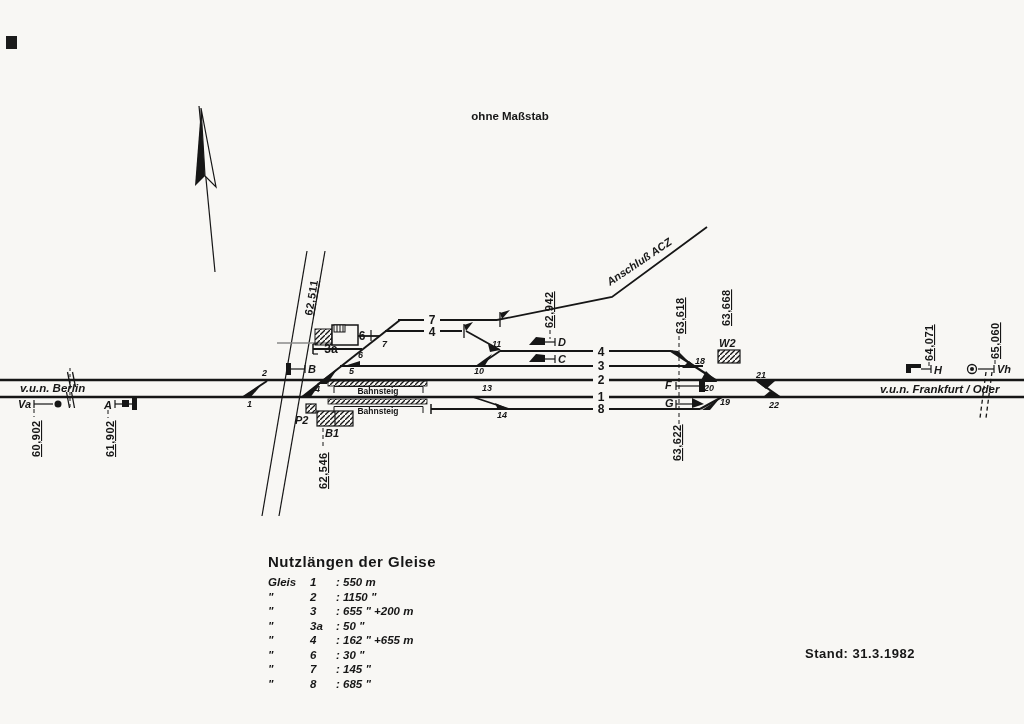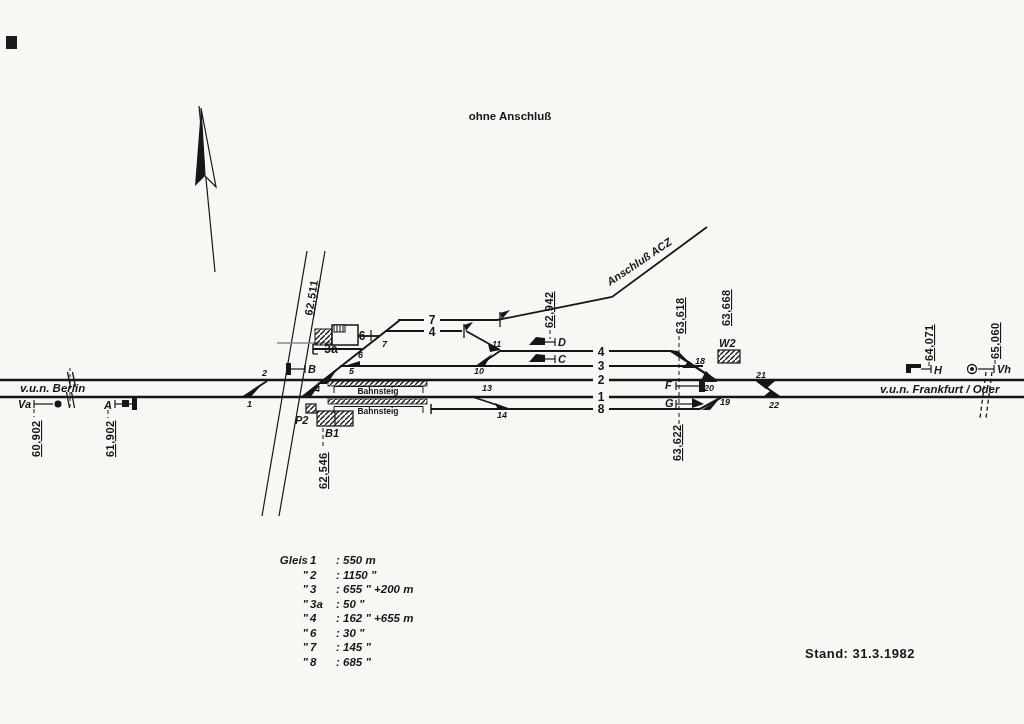--- a/index.html
+++ b/index.html
@@ -18,21 +18,21 @@
   .title-block{position:absolute;left:415px;top:105px;width:380px;}
   .title-line{white-space:nowrap;}
   .title-main{font-size:20px;font-weight:700;letter-spacing:1px;border-bottom:2.5px solid #161616;
               padding:0 8px 3px 2px;}
   .title-suffix{font-size:15px;font-weight:600;letter-spacing:.5px;padding-left:4px;}
   .title-sub{font-size:11.5px;font-weight:600;width:190px;text-align:center;margin-top:5px;}
   .legend{position:absolute;left:268px;top:553px;width:230px;}
   .legend-title{font-size:15px;font-weight:700;letter-spacing:.5px;margin-bottom:5px;}
   .legend-rows{font-size:11.5px;font-style:italic;font-weight:600;line-height:14.5px;}
   .lrow{display:flex;}
-  .ld{width:40px;text-align:right;}
+  .ld{width:40px;text-align:left;}
   .ln{width:26px;text-align:left;padding-left:2px;}
   .lv{flex:1;}
   .stand{position:absolute;left:805px;top:646px;font-size:13px;font-weight:600;letter-spacing:.5px;}
   .artifact{position:absolute;background:#1b1b1b;}
 </style>
 </head>
 <body>
 
 <div class="canvas">
 
@@ -262,24 +262,25 @@
       <text class="t-sw" x="756" y="378">21</text>
       <text class="t-sw" x="769" y="408">22</text>
     </g>
 
     <text class="t-dir" x="20" y="392">v.u.n. Berlin</text>
     <text class="t-dir" x="880" y="393">v.u.n. Frankfurt / Oder</text>
     <text class="t-branch" transform="translate(610,286) rotate(-34)">Anschluß ACZ</text>
   </svg>
 
   <div class="title-block">
-    <div class="title-sub">ohne Anschluß</div>
+    <div class="title-sub">ohne Maßstab</div>
   </div>
 
   <div class="legend">
+    <div class="legend-title">Nutzlängen der Gleise</div>
     <div class="legend-rows">
       <div class="lrow">
           <span class="ld">Gleis</span>
           <span class="ln">1</span>
           <span class="lv">: 550 m</span>
         </div>
       <div class="lrow">
           <span class="ld">"</span>
           <span class="ln">2</span>
           <span class="lv">: 1150 "</span>

